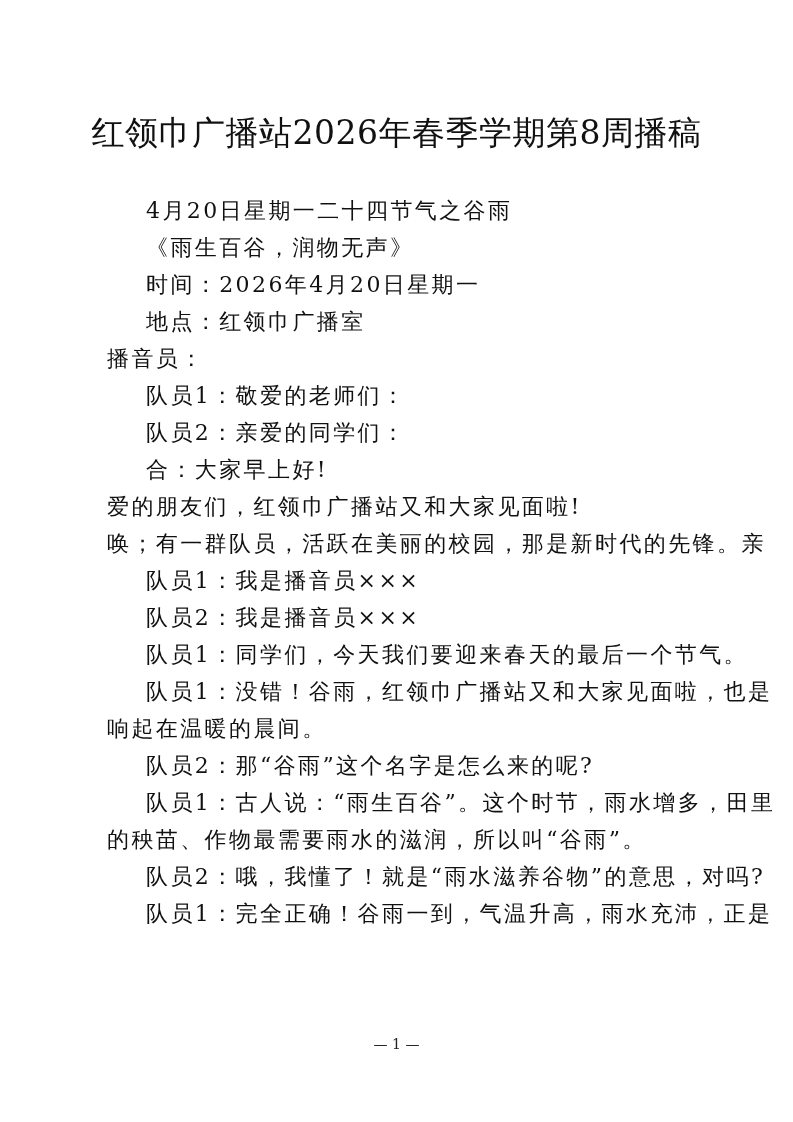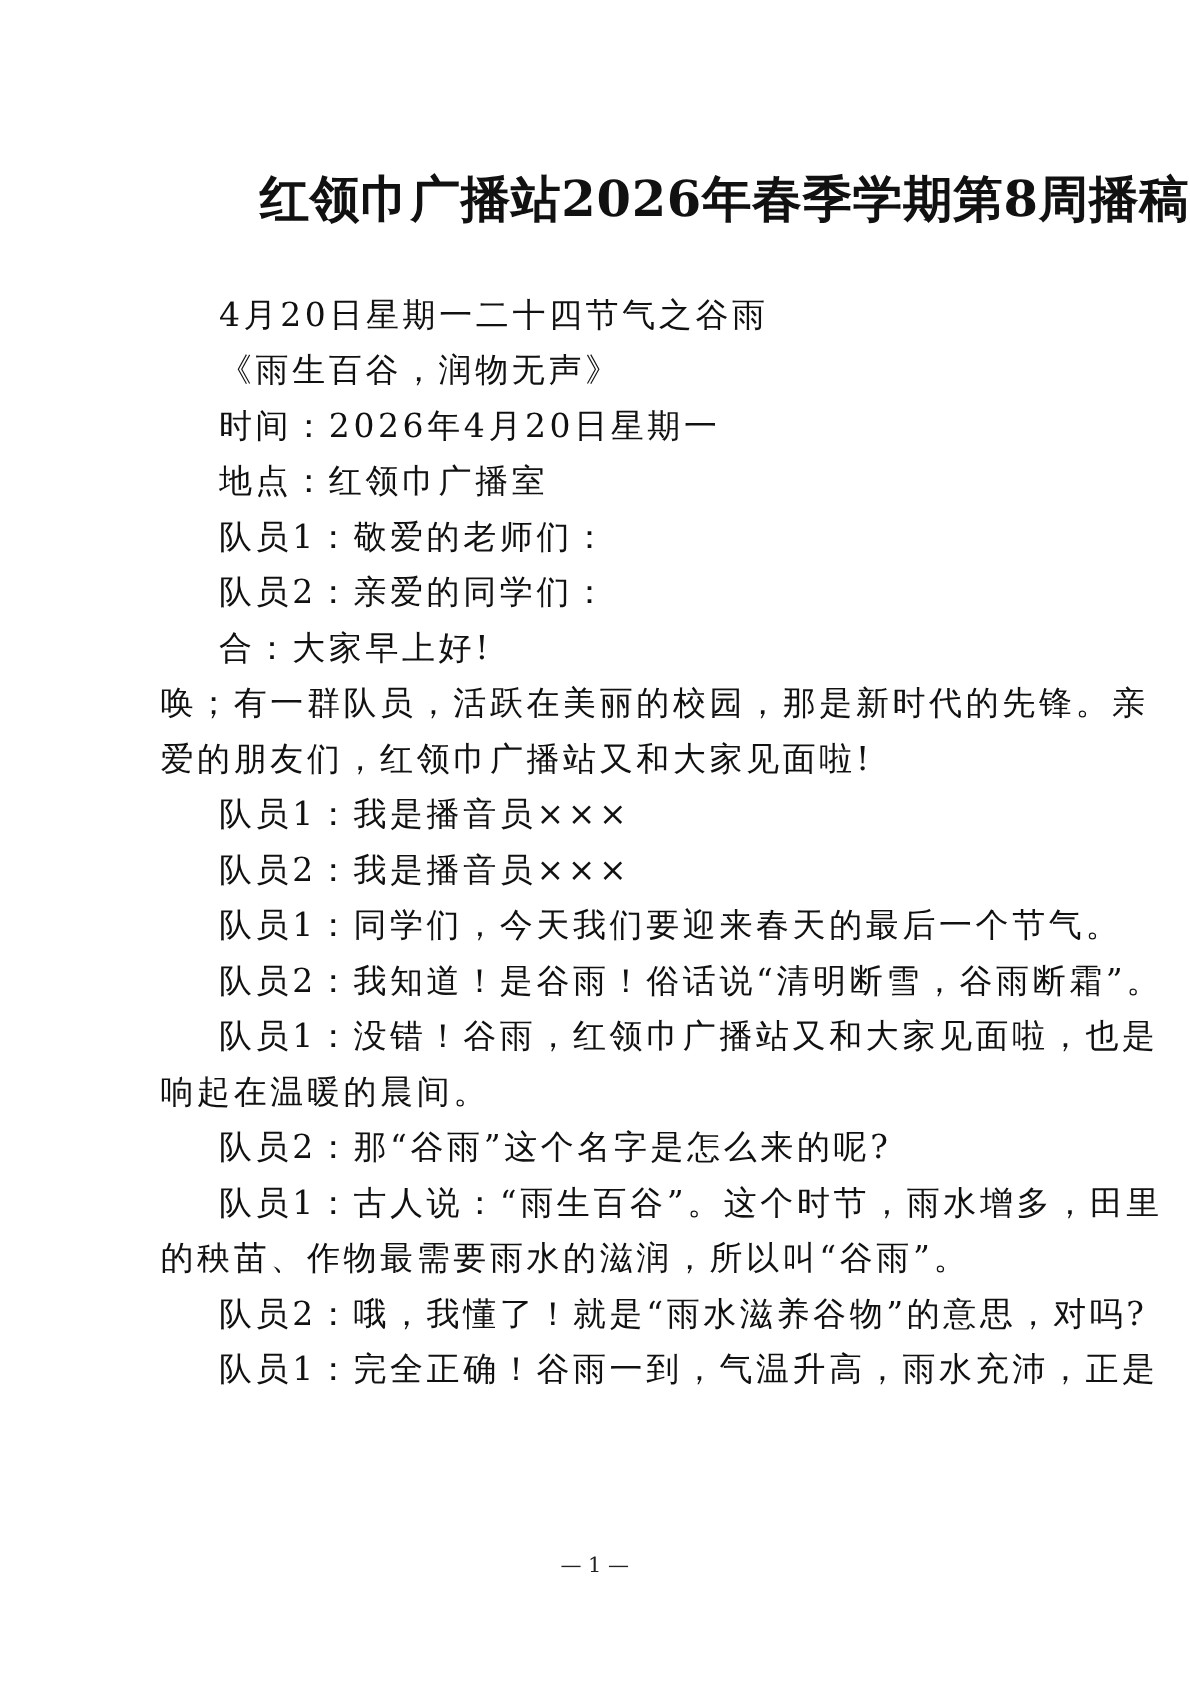--- a/index.html
+++ b/index.html
@@ -1,45 +1,45 @@
 <!DOCTYPE html>
 <html><head>
 <meta charset="utf-8">
 <style>
   html, body { margin: 0; padding: 0; background: #ffffff; }
   body { width: 793px; height: 1122px; position: relative; overflow: hidden;
          font-family: "DejaVu Serif", "Liberation Serif", serif; color: #111; }
-  .title { position: absolute; top: 108px; left: 0; width: 793px; text-align: right;
-           font-size: 33px; font-weight: bold; letter-spacing: 0.5px; line-height: 50px; }
+  .title { position: absolute; top: 108px; left: 0; width: 793px; text-align: center;
+           font-size: 33px; font-weight: normal; letter-spacing: 0.5px; line-height: 50px; }
   .content { position: absolute; top: 192px; left: 107px; width: 580px; }
   .line { font-size: 22px; line-height: 37px; height: 37px; white-space: nowrap;
           letter-spacing: 2.4px; }
   .indent { padding-left: 39px; }
   .footer { position: absolute; top: 1036px; left: 0; width: 793px; text-align: center;
             font-size: 14px; color: #222; }
 </style>
 </head>
 <body>
 
 <div class="title">红领巾广播站2026年春季学期第8周播稿</div>
 
 <div class="content">
   <div class="line indent">4月20日星期一二十四节气之谷雨</div>
   <div class="line indent">《雨生百谷，润物无声》</div>
   <div class="line indent">时间：2026年4月20日星期一</div>
   <div class="line indent">地点：红领巾广播室</div>
+  <div class="line">播音员：</div>
   <div class="line indent">队员1：敬爱的老师们：</div>
   <div class="line indent">队员2：亲爱的同学们：</div>
   <div class="line indent">合：大家早上好!</div>
+  <div class="line">爱的朋友们，红领巾广播站又和大家见面啦!</div>
   <div class="line">唤；有一群队员，活跃在美丽的校园，那是新时代的先锋。亲</div>
-  <div class="line">爱的朋友们，红领巾广播站又和大家见面啦!</div>
   <div class="line indent">队员1：我是播音员×××</div>
   <div class="line indent">队员2：我是播音员×××</div>
   <div class="line indent">队员1：同学们，今天我们要迎来春天的最后一个节气。</div>
-  <div class="line indent">队员2：我知道！是谷雨！俗话说“清明断雪，谷雨断霜”。</div>
   <div class="line indent">队员1：没错！谷雨，红领巾广播站又和大家见面啦，也是</div>
   <div class="line">响起在温暖的晨间。</div>
   <div class="line indent">队员2：那“谷雨”这个名字是怎么来的呢?</div>
   <div class="line indent">队员1：古人说：“雨生百谷”。这个时节，雨水增多，田里</div>
   <div class="line">的秧苗、作物最需要雨水的滋润，所以叫“谷雨”。</div>
   <div class="line indent">队员2：哦，我懂了！就是“雨水滋养谷物”的意思，对吗?</div>
   <div class="line indent">队员1：完全正确！谷雨一到，气温升高，雨水充沛，正是</div>
 </div>
 
 <div class="footer">— 1 —</div>

